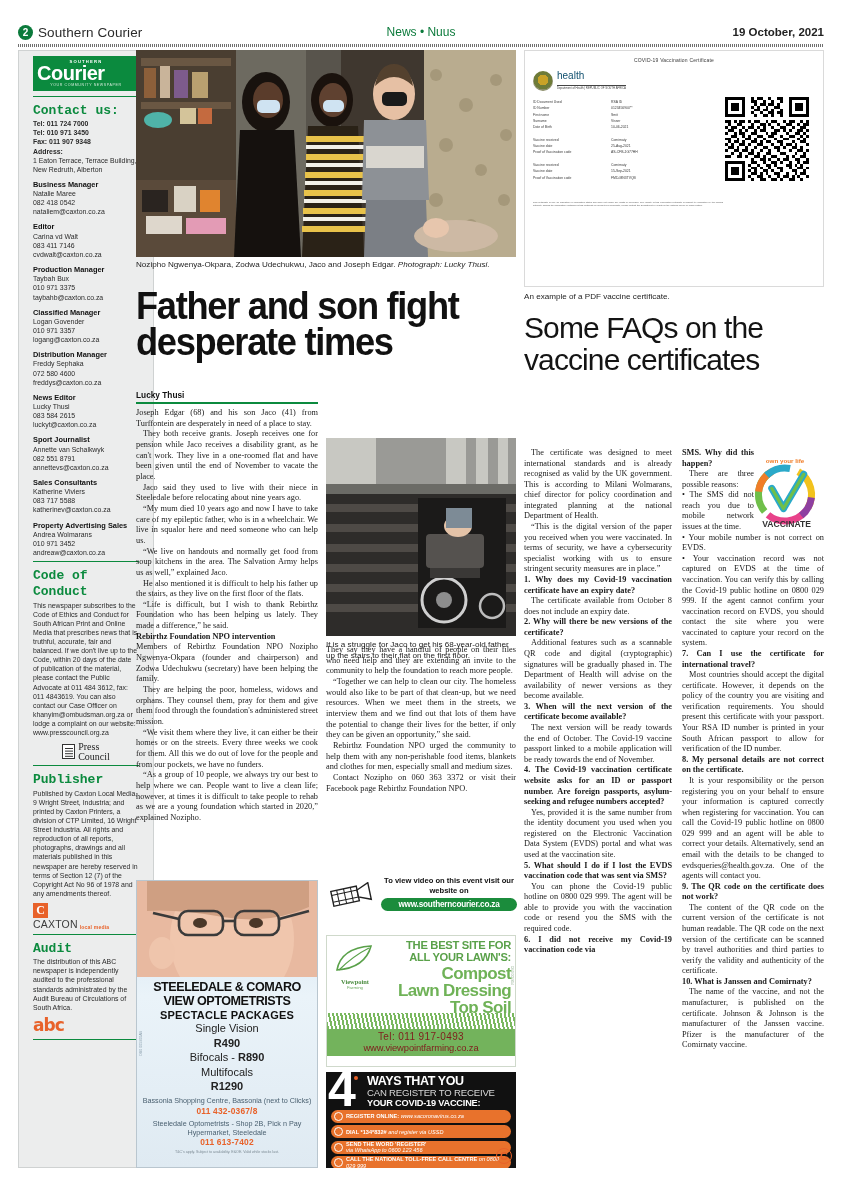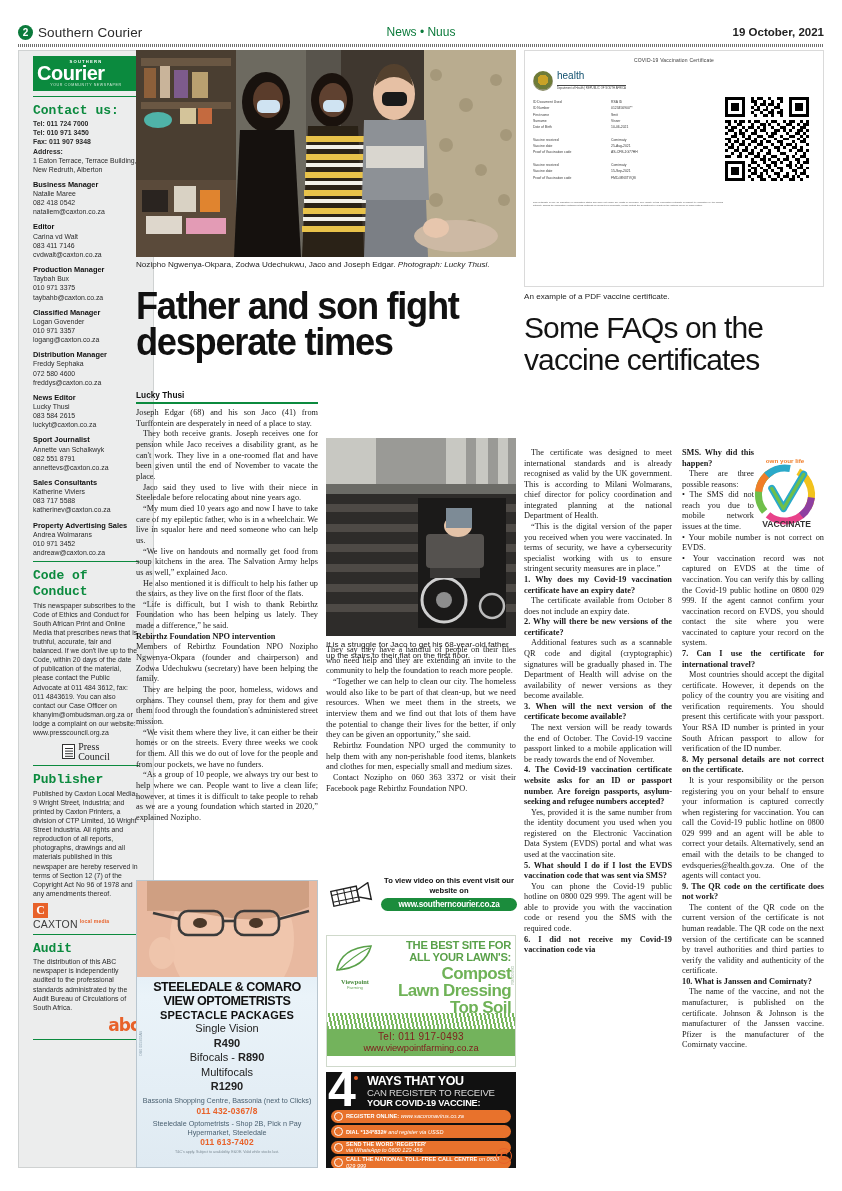--- a/index.html
+++ b/index.html
@@ -42,23 +42,23 @@
   .rail-t { font-size:6.9px; color:#2a2a2a; line-height:1.32; }
   .rail-t.b { font-weight:bold; }
   .rail-block { margin-bottom:1px; }
   .press-council { display:flex; align-items:center; gap:3px; justify-content:center; margin:5px 0 4px; }
   .pc-sq { width:13px;height:15px;border:1.4px solid #333;background:#fff; position:relative;}
   .pc-sq:after{content:"";position:absolute;left:1.5px;top:2.5px;width:8px;height:1.2px;background:#333;box-shadow:0 2.6px 0 #333,0 5.2px 0 #333,0 7.8px 0 #333;}
   .pc-txt { font-family:"Liberation Serif", serif; font-size:10px; line-height:.96; color:#222; }
   .caxton-logo { margin:5px 0 2px; }
   .cax-c { width:15px;height:15px;background:#e8622a;color:#fff;font-weight:bold;font-size:12px;
      display:flex;align-items:center;justify-content:center;font-family:"Liberation Serif",serif;}
-  .cax-word { font-size:10.5px; color:#3b3b3b; letter-spacing:.2px; display:flex; align-items:flex-start; gap:2px; }
+  .cax-word { font-size:10.5px; color:#3b3b3b; letter-spacing:.2px; display:flex; align-items:flex-end; gap:2px; }
   .cax-word small { font-size:5px; color:#e8622a; font-weight:bold;}
-  .abc-logo { font-size:17px; color:#e8622a; font-weight:bold; text-align:right; font-family:"DejaVu Sans", sans-serif; letter-spacing:-1px; margin-top:3px;}
+  .abc-logo { font-size:17px; color:#e8622a; font-weight:bold; text-align:left; font-family:"DejaVu Sans", sans-serif; letter-spacing:-1px; margin-top:3px;}
 
   
   .main { position:absolute; left:118px; top:0; width:688px; }
 
   
   .photo { position:absolute; left:0; top:0; width:380px; height:207px; overflow:hidden; }
   .photo .frame { width:100%; height:100%; position:relative; background:#3b332c; }
   .caption { position:absolute; left:0; top:210px; width:380px; font-size:8.1px; color:#1d1d1d; line-height:1.3; }
   .caption i { font-style:italic; }
 

